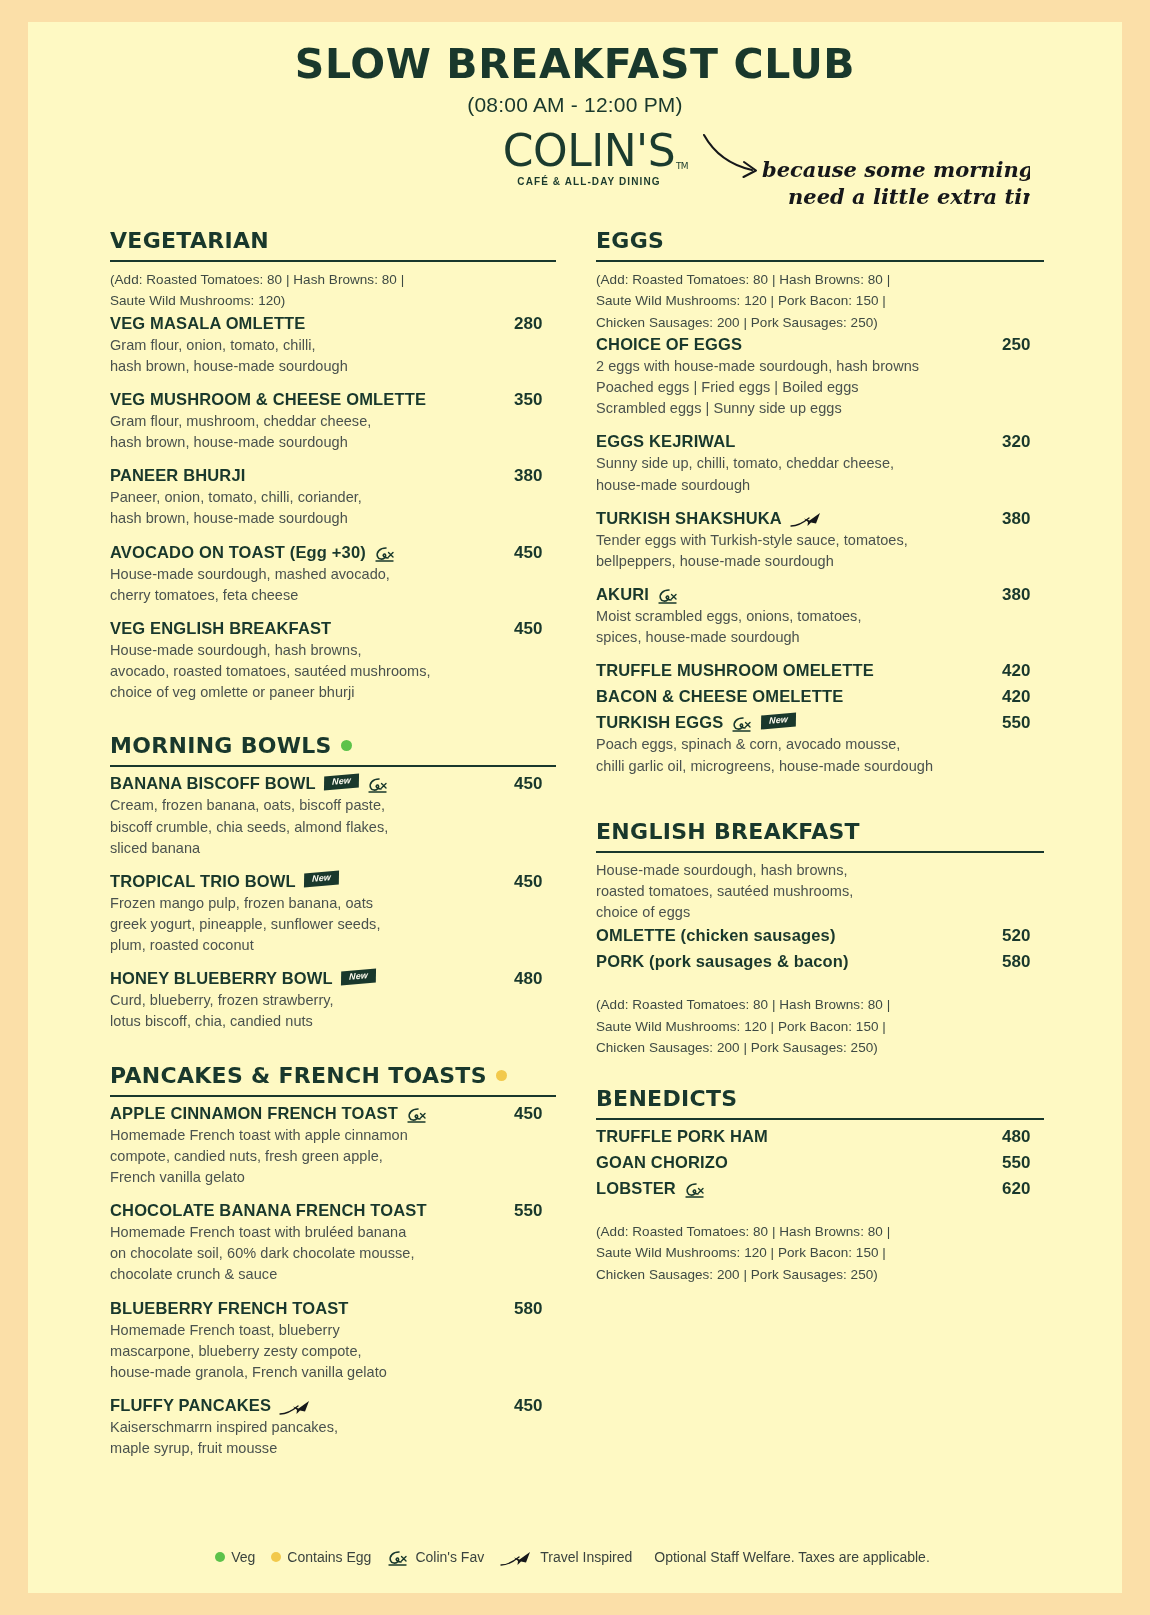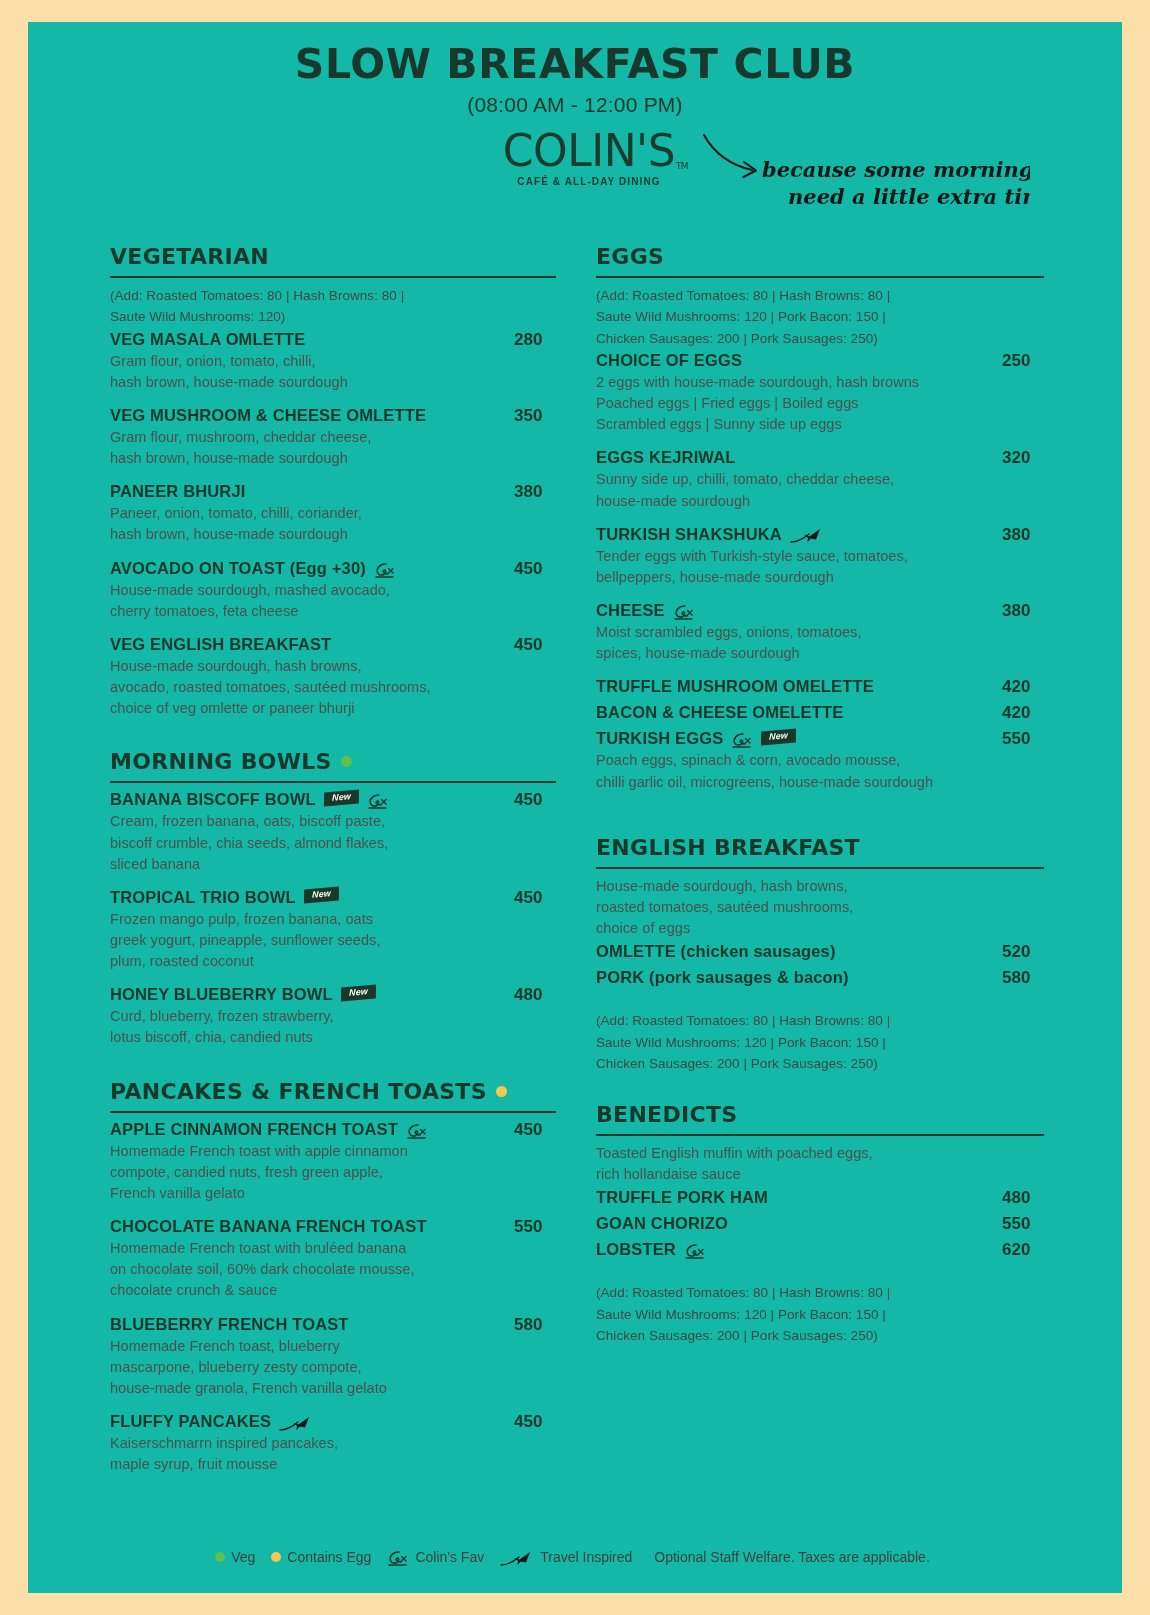--- a/index.html
+++ b/index.html
@@ -6,21 +6,21 @@
   html, body { width:1150px; height:1615px; }
   body {
     background:#FBDFA8;
     font-family:"Liberation Sans", sans-serif;
     -webkit-font-smoothing:antialiased;
   }
   .page {
     position:absolute;
     left:28px; top:22px;
     width:1094px; height:1571px;
-    background:#14b8a6;
+    background:#fef9c3;
     overflow:hidden;
   }
 
   
   .header { text-align:center; padding-top:18px; }
   .main-title {
     font-size:41px;
     font-weight:bold;
     letter-spacing:0.6px;
     color:#19382C;
@@ -76,21 +76,20 @@
   }
   .tagline svg { display:block; }
 
   
   .cols {
     position:absolute;
     top:206px; left:0; right:16px;
     display:flex;
     padding:0 58px 0 82px;
     gap:40px;
-    margin-top:16px;
   }
   .col { width:446px; }
   .col-right { width:448px; }
 
   .sec-head {
     font-size:22px;
     font-weight:bold;
     color:#19382C;
     letter-spacing:0.3px;
     font-family:"DejaVu Sans", sans-serif;
@@ -460,21 +459,21 @@
             </div>
             <div class="item-price">380</div>
           </div>
           <div class="item-desc" style="white-space:pre-line">Tender eggs with Turkish-style sauce, tomatoes,
 bellpeppers, house-made sourdough</div>
         </div>
 
         <div class="item">
           <div class="item-row">
             <div class="item-name">
-              <span>CHEESE</span>
+              <span>AKURI</span>
               <span class="ico-fav">
                 <svg width="22" height="17" viewBox="0 0 22 17">
                     <path d="M12 2 C6 2,2 6,3.5 10.5 C4.5 13.5,9 14,11 11.5 C12.5 9.5,11 7,9.5 8.5 C8.5 9.5,10 12,14 12" fill="none" stroke="#19382C" stroke-width="1.6" stroke-linecap="round"></path>
                     <path d="M14.5 6.5 L19 11 M19 6.5 L14.5 11" stroke="#19382C" stroke-width="1.4" stroke-linecap="round"></path>
                     <path d="M2 15 L19 15" stroke="#19382C" stroke-width="1.4" stroke-linecap="round"></path>
                   </svg>
               </span>
             </div>
             <div class="item-price">380</div>
           </div>
@@ -554,22 +553,20 @@
 Chicken Sausages: 200 | Pork Sausages: 250)</div>
       </div>
 
       <div style="height:28px"></div>
 
       <div>
         <div class="sec-head">
           <span>BENEDICTS</span>
         </div>
         <div class="sec-rule"></div>
-        <div class="item-desc" style="white-space:pre-line;margin-top:4px">Toasted English muffin with poached eggs,
-rich hollandaise sauce</div>
 
         <div class="item tight" style="margin-top:3px">
           <div class="item-row">
             <div class="item-name">
               <span>TRUFFLE PORK HAM</span>
             </div>
             <div class="item-price">480</div>
           </div>
         </div>
 

